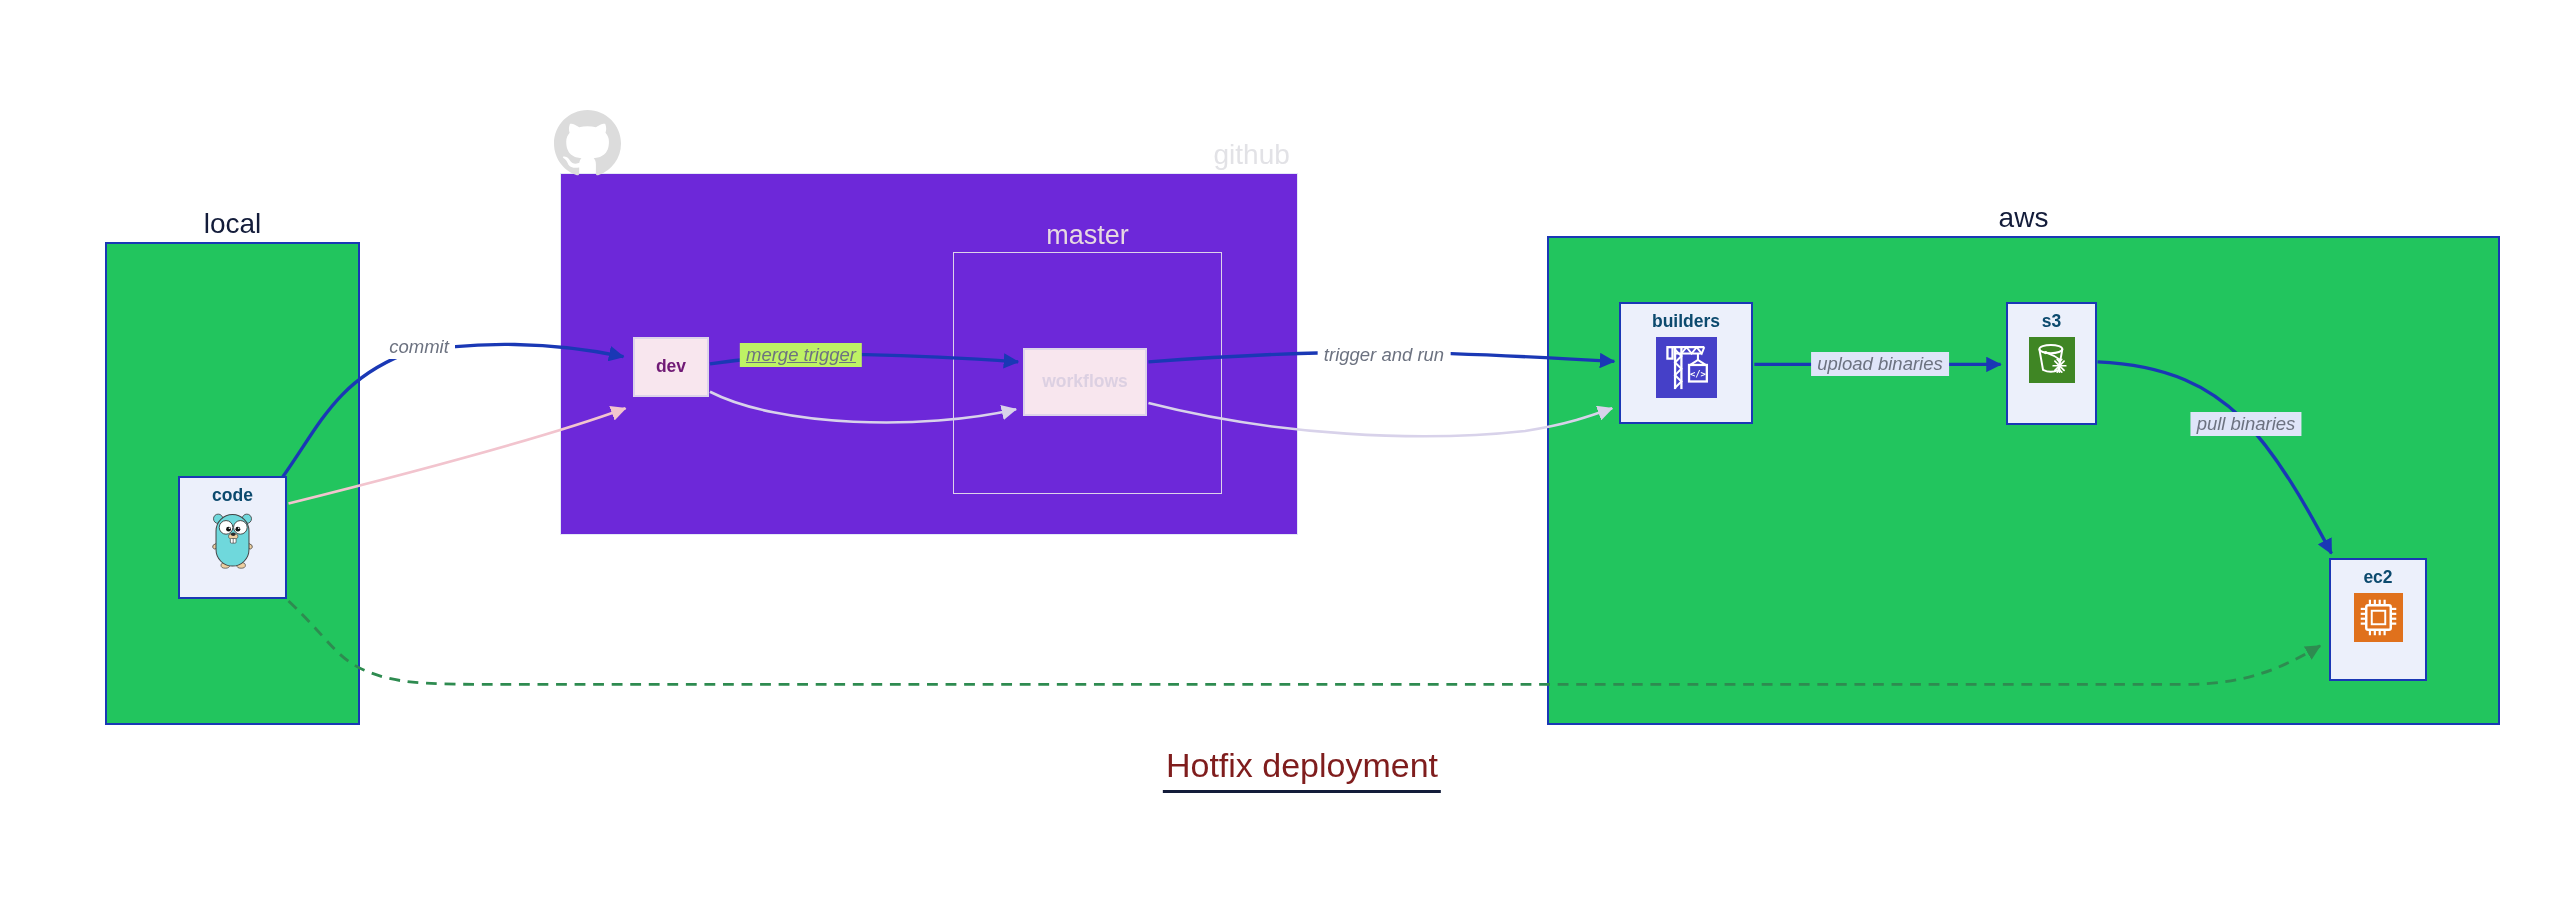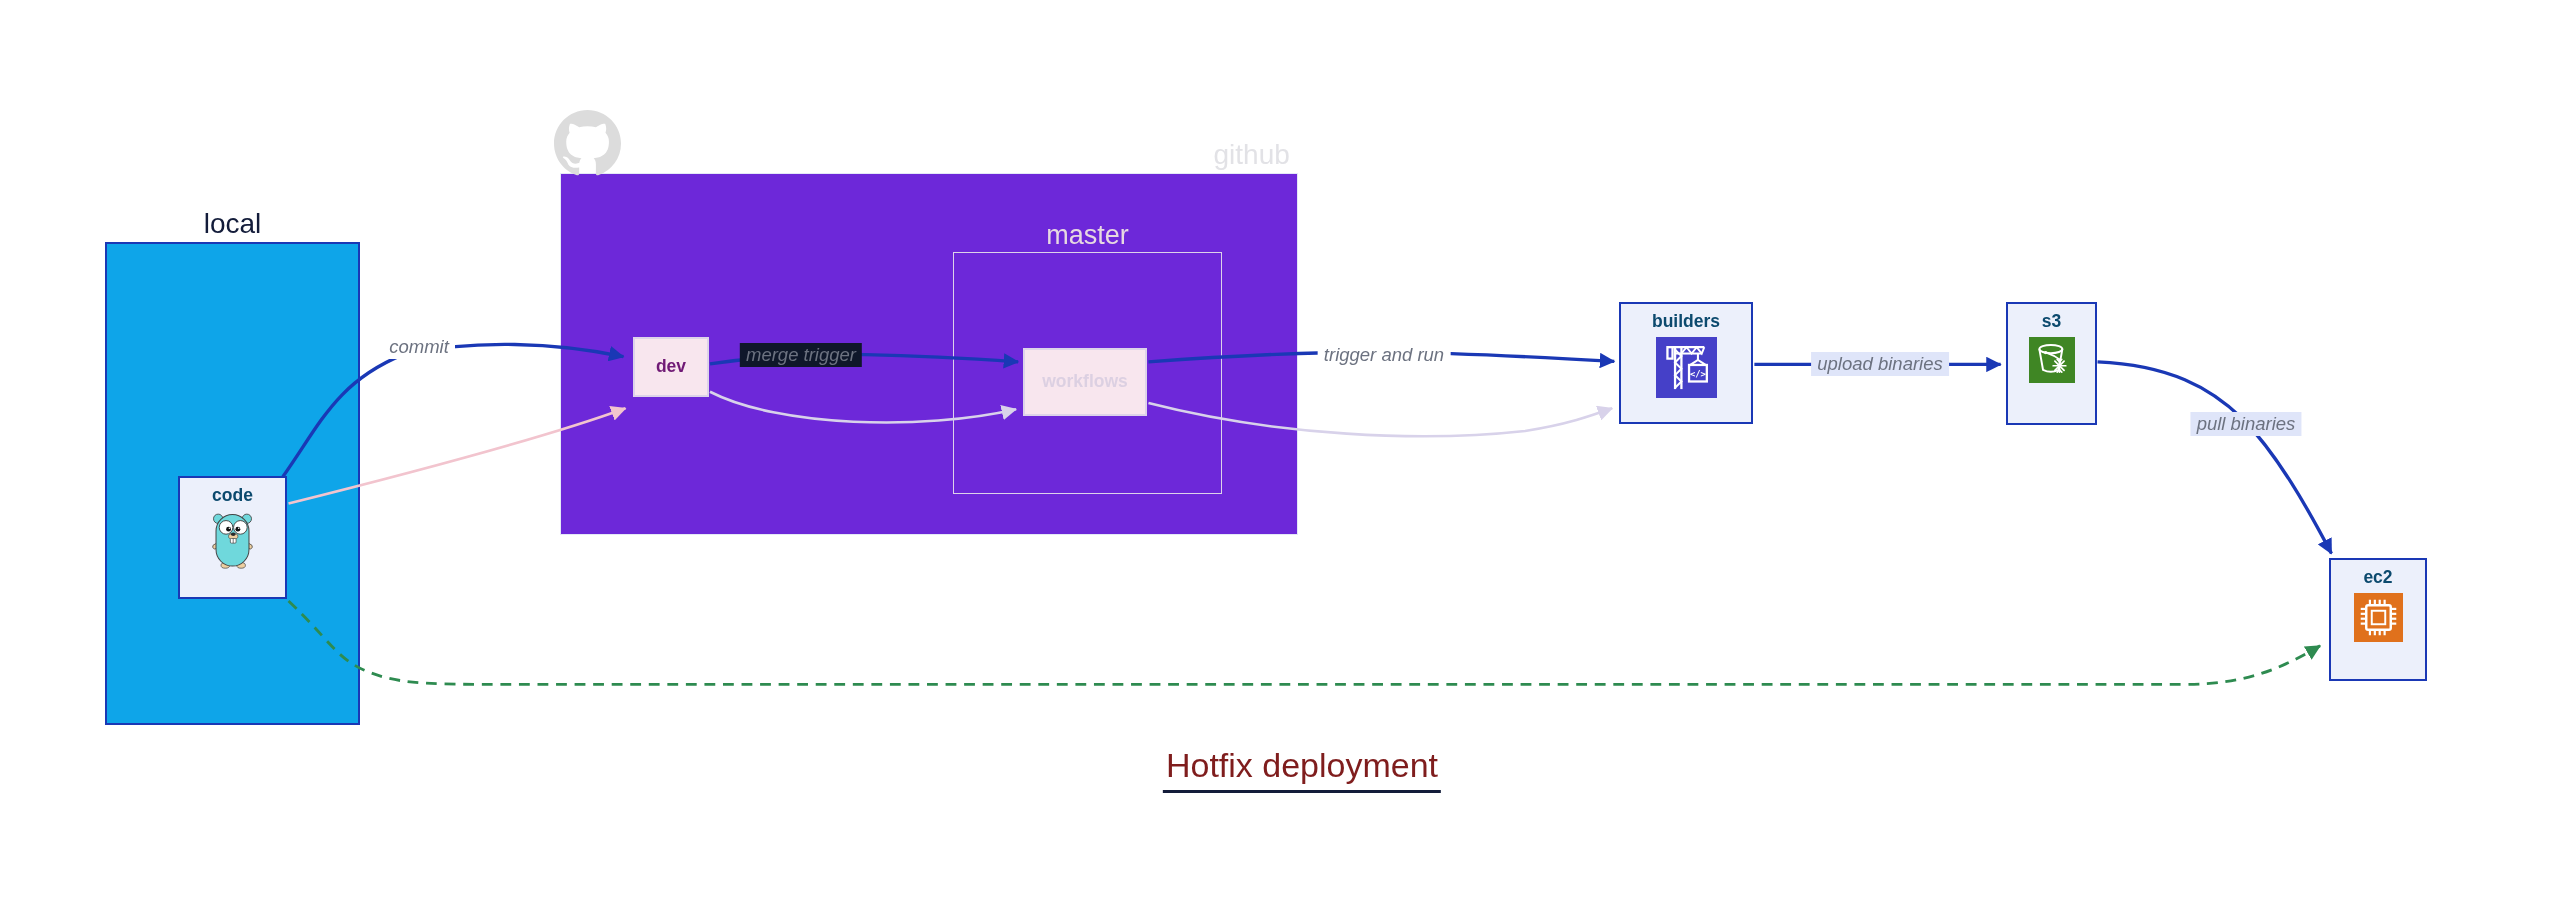--- a/index.html
+++ b/index.html
@@ -1,21 +1,21 @@
 <!DOCTYPE html>
 <html style="font-size:8.2px"><head>
 <meta charset="utf-8">
 <style>
   html,body{margin:0;padding:0;background:#ffffff;}
   #canvas{position:relative;width:2604px;height:902px;background:#ffffff;overflow:hidden;
           font-family:"Liberation Sans", sans-serif;}
 
   
   .container{position:absolute;box-sizing:border-box;}
-  .container-strong{border:2.6px solid #1a38b5;background:#0ea5e9;z-index:1;text-decoration:underline;}
+  .container-strong{border:2.6px solid #1a38b5;background:#22c55e;z-index:1;text-decoration:underline;}
   .container-label{position:absolute;top:-36px;left:0;width:100%;text-align:center;
                    font-size:28px;color:#131c3a;z-index:2;}
   #github-box{background:#6d28d9;border:1.5px solid #e4e8f7;z-index:1;}
   #github-label{position:absolute;top:-35px;right:7.2px;width:auto;left:auto;
                 font-size:28px;color:#e2e2e6;}
   #master-box{border:1.5px solid #ddd3e9;background:transparent;z-index:2;}
   #master-label{font-size:27px;color:#e7d9e1;top:-33px;}
 
   
   .node{position:absolute;box-sizing:border-box;border:2.6px solid #1a38b5;background:#ecf0fb;
@@ -27,21 +27,21 @@
   #node-workflows .node-label{color:#dcd0e2;}
   .node-icon{margin-top:5.2px;}
 
   
   #edges{position:absolute;left:0;top:0;z-index:5;pointer-events:none;}
 
   
   .edge-label{position:absolute;transform:translate(-50%,-50%);font-style:italic;font-size:18.5px;
               color:#6c7280;padding:1px 6.2px;white-space:nowrap;z-index:7;}
   .bg-white{background:#ffffff;}
-  .bg-pink{background:#0f172a;}
+  .bg-pink{background:#bef264;text-decoration:underline;}
   .bg-lav{background:#dfe5f9;}
 
   
   #octocat{position:absolute;z-index:2;}
 
   
   #diagram-title{position:absolute;top:746px;left:50%;transform:translateX(-50%);
                  font-size:34px;color:#7f1d1d;border-bottom:3.6px solid #131c3a;
                  padding:0 3.1px 5.2px;z-index:4;white-space:nowrap;}
 </style>
@@ -58,20 +58,23 @@
     <div class="container-label" id="github-label">github</div>
     <svg id="octocat" style="left:-7.2px;top:-64px;" width="67" height="67" viewBox="0 0 16 16">
       <path fill="#dcdcdc" fill-rule="evenodd" d="M8 0C3.58 0 0 3.58 0 8c0 3.54 2.29 6.53 5.47 7.59.4.07.55-.17.55-.38 0-.19-.01-.82-.01-1.49-2.01.37-2.53-.49-2.69-.94-.09-.23-.48-.94-.82-1.13-.28-.15-.68-.52-.01-.53.63-.01 1.08.58 1.23.82.72 1.21 1.87.87 2.33.66.07-.52.28-.87.51-1.07-1.78-.2-3.64-.89-3.64-3.95 0-.87.31-1.59.82-2.15-.08-.2-.36-1.02.08-2.12 0 0 .67-.21 2.2.82.64-.18 1.32-.27 2-.27.68 0 1.36.09 2 .27 1.53-1.04 2.2-.82 2.2-.82.44 1.1.16 1.92.08 2.12.51.56.82 1.27.82 2.15 0 3.07-1.87 3.75-3.65 3.95.29.25.54.73.54 1.48 0 1.07-.01 1.93-.01 2.2 0 .21.15.46.55.38A8.01 8.01 0 0 0 16 8c0-4.42-3.58-8-8-8z"></path>
     </svg>
 
     <div class="container" id="master-box" style="left:392px;top:78px;width:269px;height:242px;">
       <div class="container-label" id="master-label">master</div>
     </div>
   </div>
 
+  <div class="container container-strong" id="aws-box" style="left:1547px;top:236px;width:953px;height:489px;">
+    <div class="container-label">aws</div>
+  </div>
 
   <svg id="edges" width="2604" height="902" viewBox="0 0 5054 1750">
     <defs>
       <marker id="ah-blue" markerUnits="userSpaceOnUse" markerWidth="34" markerHeight="30" refX="28" refY="15" orient="auto">
         <path d="M0,0 L30,15 L0,30 Z" fill="#1a38b5"></path>
       </marker>
       <marker id="ah-pink" markerUnits="userSpaceOnUse" markerWidth="34" markerHeight="30" refX="28" refY="15" orient="auto">
         <path d="M0,0 L30,15 L0,30 Z" fill="#f2c4ce"></path>
       </marker>
       <marker id="ah-lav" markerUnits="userSpaceOnUse" markerWidth="34" markerHeight="30" refX="28" refY="15" orient="auto">

